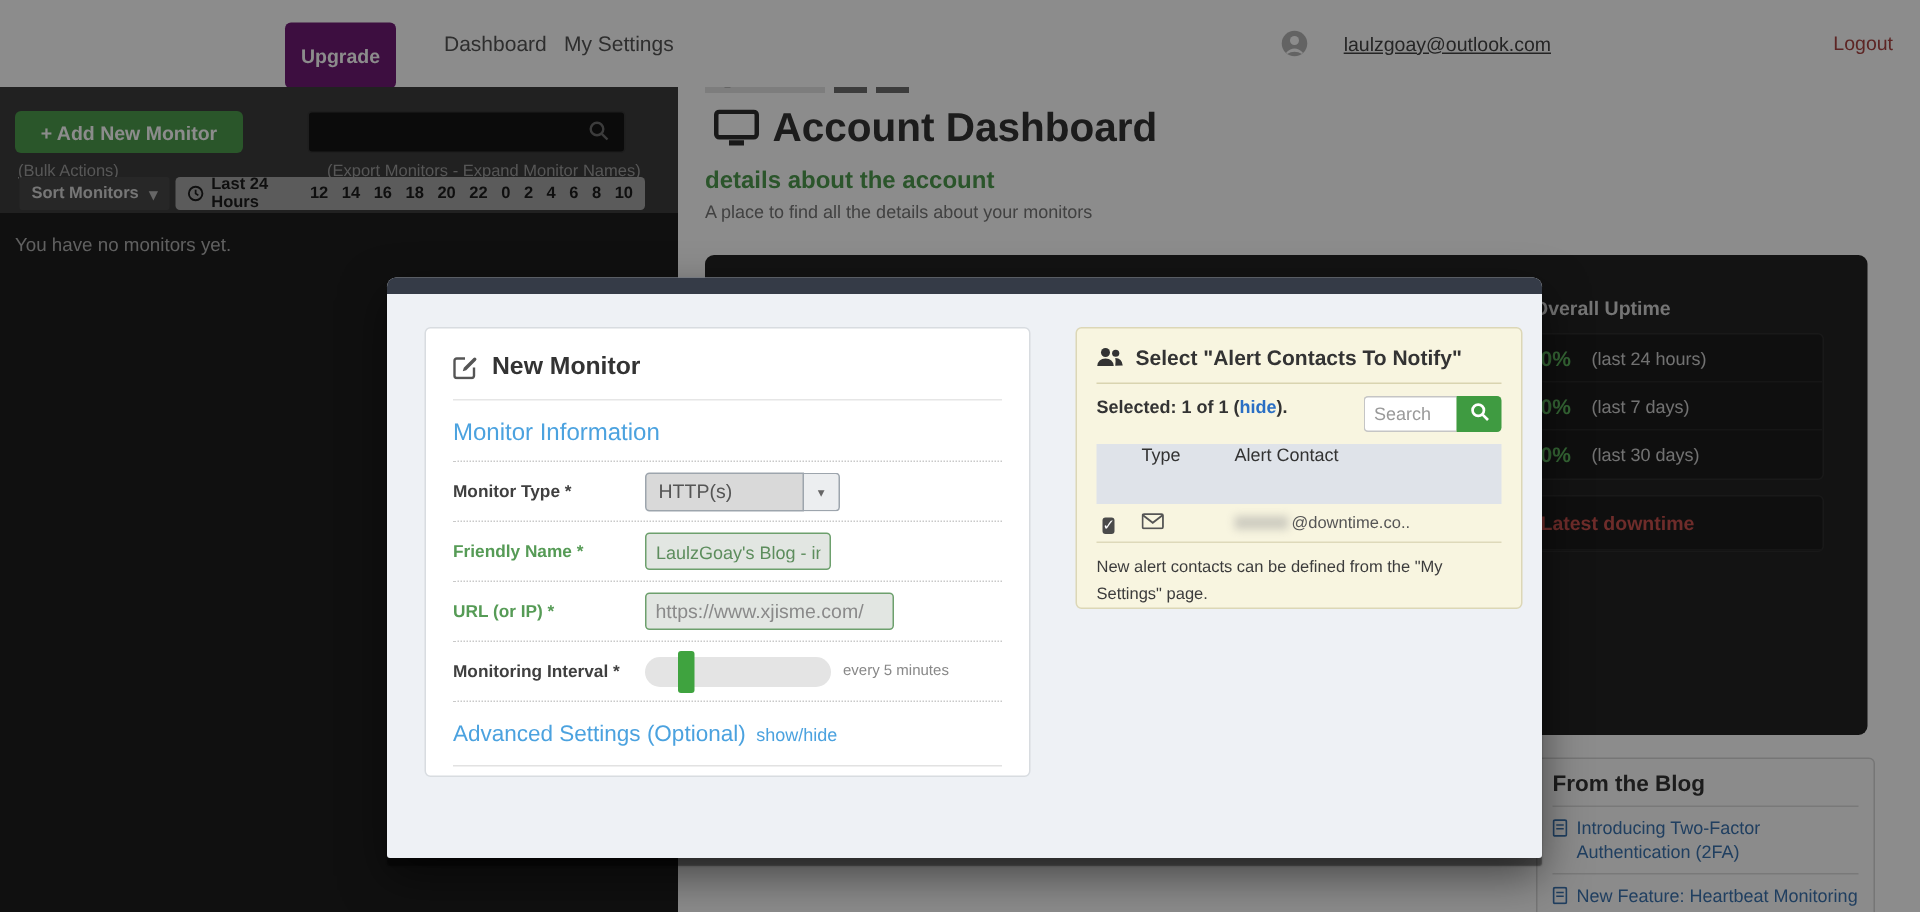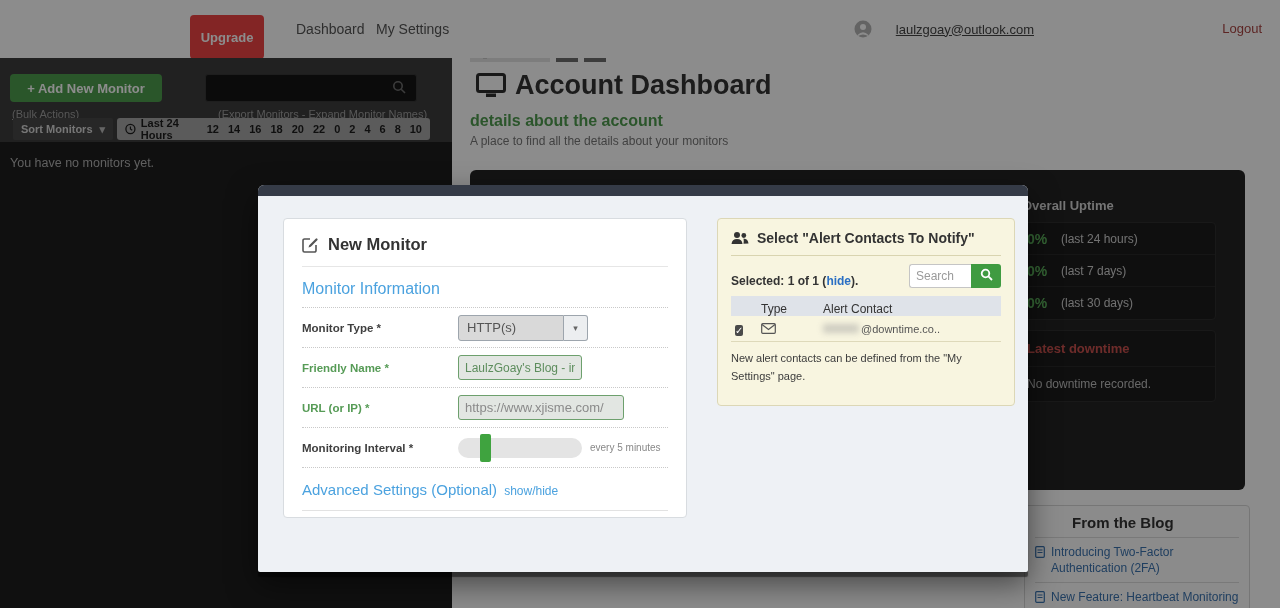--- a/index.html
+++ b/index.html
@@ -5,21 +5,21 @@
   * { margin:0; padding:0; box-sizing:border-box; }
   body { font-family:"Liberation Sans", sans-serif; background:#555; }
   .screen { position:relative; width:1280px; height:608px; overflow:hidden; background:#fff; }
 
   
   .navbar { position:absolute; top:0; left:0; width:1280px; height:58px; background:#fff; z-index:1; }
   .logo { position:absolute; left:16px; top:12px; font-size:26px; white-space:nowrap; }
   .logo .uptime { font-weight:bold; font-style:italic; color:#3eae4b; }
   .logo .robot { color:#7cc57c; }
   .logo-arcs { position:absolute; left:92px; top:-8px; pointer-events:none; }
-  .nav-btn-upgrade { position:absolute; left:190px; top:15px; width:74px; height:44px; background:#ef4444; color:#fff;
+  .nav-btn-upgrade { position:absolute; left:190px; top:15px; width:74px; height:44px; background:#701a75; color:#fff;
     font-weight:bold; font-size:13px; border:none; border-radius:4px; cursor:pointer; }
   .nav-link { position:absolute; top:21px; font-size:14px; color:#555; text-decoration:none; }
   .nav-dashboard { left:296px; } .nav-settings { left:376px; }
   .nav-user { position:absolute; right:246px; top:20px; display:flex; align-items:center; gap:24px; font-size:13px; color:#444;text-decoration:underline; }
   .nav-logout { position:absolute; right:18px; top:21px; font-size:13px; color:#a94442; text-decoration:none; }
 
   
   .sidebar { position:absolute; left:0; top:58px; width:452px; height:550px; background:#1e1e1e; z-index:1; }
   .sidebar-top { position:absolute; left:0; top:0; width:452px; height:84px; background:#3d3d3d; }
   .add-monitor-btn { position:absolute; left:10px; top:16px; width:152px; height:28px; background:#4d9d4d; color:#fff;
@@ -59,39 +59,39 @@
   .uptime-row { display:flex; align-items:center; gap:8px; height:32px; padding:0 10px; border-bottom:1px solid #292929; }
   .uptime-row:last-child { border-bottom:none; }
   .uptime-pct { font-size:14px; font-weight:bold; color:#5fb85f; min-width:26px; }
   .uptime-label { font-size:12px; color:#cfcfcf; }
   .downtime-box { position:absolute; left:-6px; top:160px; width:200px; background:#1d1d1d; border:1px solid #2e2e2e; border-radius:4px; }
   .downtime-title { font-size:13px; font-weight:bold; color:#c9504d; padding:10px 10px; border-bottom:1px solid #292929; }
   .downtime-msg { font-size:12px; color:#bdbdbd; padding:10px 10px; }
 
   .blog-card { position:absolute; left:572px; top:505px; width:226px; height:140px; background:#fdfdfd;
     border:1px solid #d8d8d8; border-radius:4px; padding:8px 10px; }
-  .blog-title { font-size:15px; font-weight:bold; color:#333;margin-left:37px; }
+  .blog-title { font-size:15px; font-weight:bold; color:#333; }
   .blog-divider { border:none; border-top:1px solid #ddd; margin:6px 0; }
   .blog-link { display:flex; gap:6px; font-size:12px; line-height:16px; color:#3b73af; text-decoration:none; }
   .blog-link svg { flex:none; margin-top:2px; }
 
   
   .backdrop { position:absolute; inset:0; background:rgba(0,0,0,0.45); z-index:10; }
   .modal { position:absolute; left:258px; top:185px; width:770px; height:387px; z-index:20; border-radius:6px 6px 2px 2px;
     box-shadow:0 5px 1px rgba(0,0,0,0.45), 0 12px 30px rgba(0,0,0,0.5); background:#eef1f5; }
   .modal-topbar { height:11px; background:#353b47; border-radius:6px 6px 0 0; }
   .modal-body { position:relative; height:340px; }
 
   .form-card { position:absolute; left:25px; top:22px; width:404px; height:300px; background:#fff;
     border:1px solid #d8dce0; border-radius:4px; padding:16px 18px 0 18px; }
   .form-card-header { display:flex; align-items:center; gap:9px; font-size:16.5px; font-weight:bold; color:#333;
     padding-bottom:12px; border-bottom:1px solid #e6e6e6; }
   .section-title { font-size:16px; color:#4ba2df; margin:13px 0 9px 0; }
   .form-row { display:flex; align-items:center; min-height:40px; border-top:1px dotted #c9c9c9; }
-  .form-label { width:156px; font-size:11.5px; font-weight:bold; color:#3f3f3f; }
+  .form-label { width:128px; font-size:11.5px; font-weight:bold; color:#3f3f3f; }
   .form-label.green { color:#569b56; }
   .select-group { display:flex; }
   .select-box { width:106px; height:26px; background:#d9d9d9; border:1px solid #9da5ad; border-radius:3px 0 0 3px;
     font-size:13px; color:#555; line-height:24px; padding-left:8px; }
   .select-arrow { width:24px; height:26px; background:#eceef0; border:1px solid #9da5ad; border-left:none;
     border-radius:0 3px 3px 0; color:#666; font-size:9px; cursor:pointer; }
   .green-input { height:25px; background:#e2e6e2; border:1px solid #6da06d; border-radius:3px; padding:0 6px; font-size:12px; }
   .input-friendly { width:124px; color:#5d8d5d; font-family:"Liberation Sans", sans-serif; }
   .input-url { width:166px; color:#8a8a8a; font-size:13px; font-family:"Liberation Sans", sans-serif; }
   .slider-track { position:relative; width:124px; height:20px; background:#e4e4e4; border-radius:10px; cursor:pointer; }
@@ -99,30 +99,30 @@
   .interval-note { margin-left:8px; font-size:10px; color:#888; }
   .advanced-row { display:flex; align-items:baseline; gap:7px; padding:13px 0 12px 0; border-top:1px dotted #c9c9c9;
     border-bottom:1px solid #e2e2e2; }
   .advanced-title { font-size:15px; color:#4ba2df; text-decoration:none; }
   .advanced-toggle { font-size:12px; color:#4ba2df; text-decoration:none; }
 
   .alert-card { position:absolute; left:459px; top:22px; width:298px; height:188px; background:#f8f5e0;
     border:1px solid #dcd7b6; border-radius:4px; padding:11px 13px; }
   .alert-header { display:flex; align-items:center; gap:8px; font-size:14px; font-weight:bold; color:#333;
     padding-bottom:9px; border-bottom:1px solid #d9d4b0; }
-  .selected-row { display:flex; align-items:flex-end; justify-content:space-between; margin-top:8px; }
+  .selected-row { display:flex; align-items:flex-start; justify-content:space-between; margin-top:8px; }
   .selected-text { font-size:12px; font-weight:bold; color:#333; }
   .selected-text a { color:#2a6fc4; text-decoration:none; }
   .search-group { display:flex; }
   .alert-search { width:62px; height:24px; border:1px solid #c5c5c5; border-right:none; border-radius:3px 0 0 3px;
     font-size:12px; padding:0 6px; color:#555; font-family:"Liberation Sans", sans-serif; }
   .alert-search::placeholder { color:#9a9a9a; }
   .alert-search-btn { width:30px; height:24px; background:#3f9b41; border:none; border-radius:0 3px 3px 0; cursor:pointer; }
   .contact-table { margin-top:8px; width:100%; }
-  .table-head { display:flex; align-items:flex-end; height:20px; background:#dfe3e9; font-size:12px; color:#333; }
+  .table-head { display:flex; align-items:flex-start; height:40px; background:#dfe3e9; font-size:12px; color:#333; }
   .table-row { display:flex; align-items:center; height:26px; border-bottom:1px solid #ded9ba; }
   .col-check { width:30px; padding-left:4px; } .col-type { width:62px; } .col-contact { flex:1; }
   .checkbox { width:13px; height:13px; background:#4a4a4a; border-radius:2px; color:#fff; font-size:10px;
     line-height:13px; text-align:center; cursor:pointer; }
   .contact-cell { display:flex; align-items:center; font-size:11px; color:#555; }
   .redacted { display:inline-block; width:36px; height:9px; background:#9a9a9a; opacity:.45; filter:blur(3px); margin-right:2px; }
   .alert-note { margin-top:8px; font-size:11px; color:#3c3c3c; line-height:1.6; }
 
   .modal-footer { height:36px; background:#e9edf1; border-top:1px solid #d3d6da; display:flex; align-items:center;
     justify-content:flex-end; gap:10px; padding-right:14px; border-radius:0 0 2px 2px; }
@@ -229,21 +229,20 @@
             <span class="uptime-pct">0%</span>
             <span class="uptime-label">(last 7 days)</span>
           </div>
           <div class="uptime-row">
             <span class="uptime-pct">0%</span>
             <span class="uptime-label">(last 30 days)</span>
           </div>
         </div>
         <div class="downtime-box">
           <div class="downtime-title">Latest downtime</div>
-          <div class="downtime-msg">No downtime recorded.</div>
         </div>
       </div>
     </section>
 
     <section class="blog-card">
       <div class="blog-title">From the Blog</div>
       <hr class="blog-divider">
       <a class="blog-link" href="#">
         <svg width="10" height="12" viewBox="0 0 10 12">
           <rect x="0.7" y="0.7" width="8.6" height="10.6" rx="1" stroke="#3b73af" stroke-width="1.2" fill="none"></rect>

